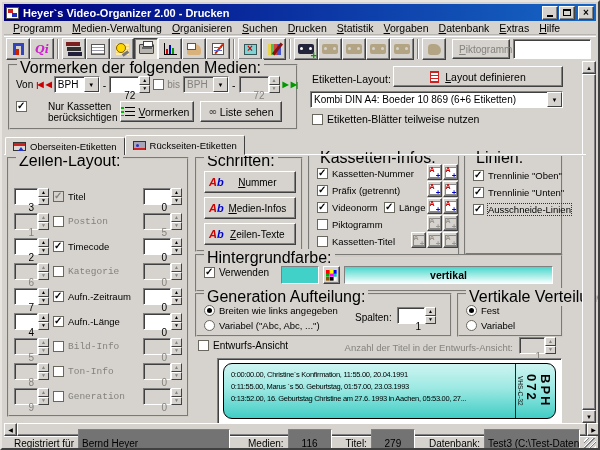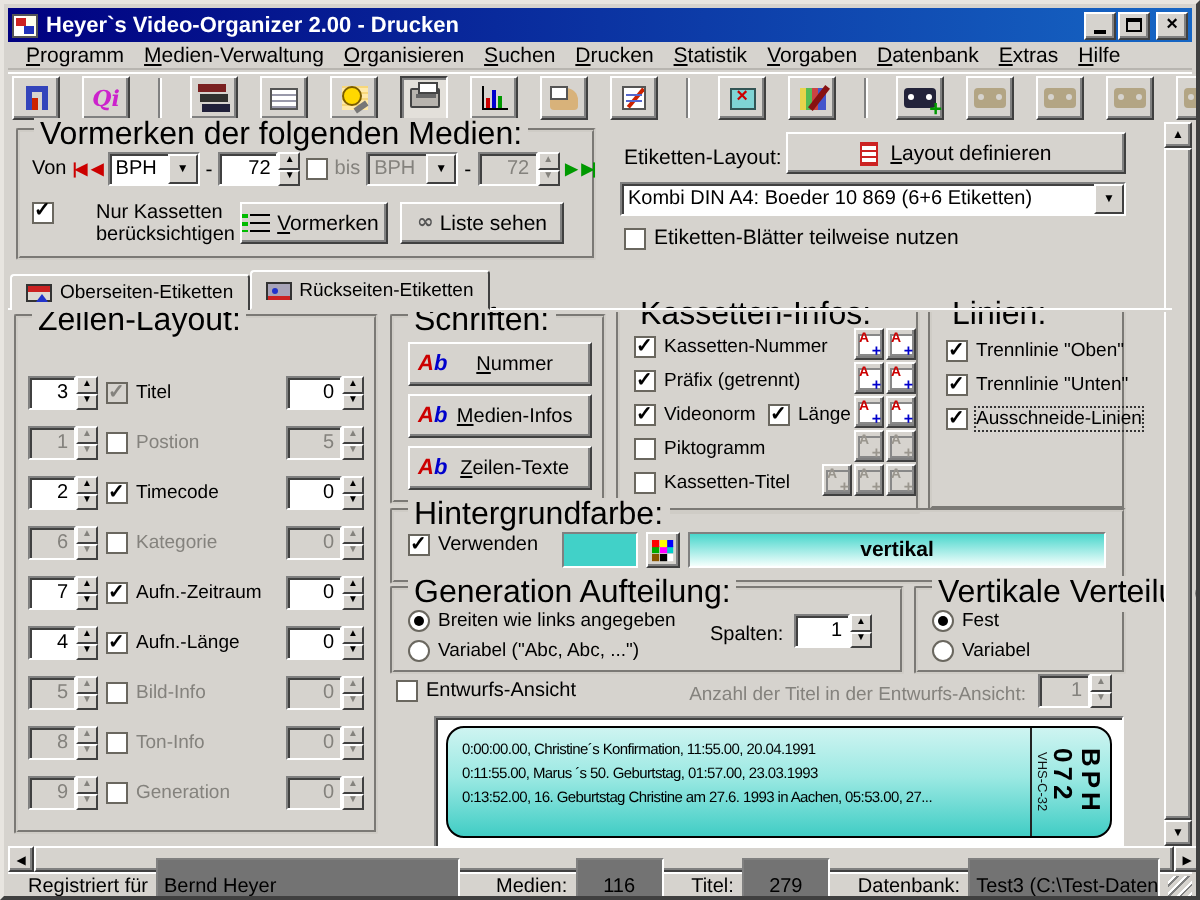--- a/index.html
+++ b/index.html
@@ -20,21 +20,21 @@
   .tbn .g-min{width:6px;height:2px;background:#000;margin-top:7px;}
   .tbn .g-max{width:8px;height:7px;border:1px solid #000;border-top:2px solid #000;}
   .tbn.close{margin-left:3px;}
   
   .menubar{position:absolute;left:2px;top:19px;right:2px;height:14px;display:flex;align-items:center;
     padding-left:4px;border-bottom:1px solid #b8b5b0;}
   .mi{padding:0 5px;white-space:nowrap;display:inline-block;}
   .accel::first-letter{text-decoration:underline;}
   
   .toolbar{position:absolute;left:2px;top:34px;right:2px;height:25px;display:flex;align-items:center;
-    border-top:1px solid #fff;padding-left:2px;gap:11px;}
+    border-top:1px solid #fff;padding-left:2px;gap:0;}
   .tbtn{width:24px;height:22px;flex:0 0 auto;background:#d6d3ce;border:1px solid;border-color:#fff #404040 #404040 #fff;
     box-shadow:inset -1px -1px 0 #808080;display:flex;align-items:center;justify-content:center;position:relative;padding:0;}
   .tbtn.pressed{border-color:#404040 #fff #fff #404040;box-shadow:inset 1px 1px 0 #808080;background:#e3e0da;}
   .tsep{width:2px;height:20px;border-left:1px solid #808080;border-right:1px solid #fff;margin:0 3px;flex:0 0 auto;}
   .ic-exit{width:11px;height:12px;border:3px solid #3344bb;border-bottom:0;position:relative;}
   .ic-exit::after{content:"";position:absolute;left:0px;bottom:0;width:3px;height:6px;background:#cc2200;}
   .ic-qi{font-family:"DejaVu Serif",serif;font-style:italic;font-weight:bold;font-size:11px;color:#cc22cc;}
   .ic-books{width:14px;height:4px;background:#30302e;box-shadow:-1px -5px 0 #7a2020,1px 5px 0 #20203a;margin:2px 0;}
   .ic-card{width:14px;height:11px;border:1px solid #555;background:repeating-linear-gradient(180deg,#fff 0 2px,#99a 2px 3px);}
   .ic-flash{width:13px;height:12px;position:relative;background:repeating-linear-gradient(0deg,#ffe9a8 0 2px,#f7d77a 2px 3px);}
@@ -70,21 +70,21 @@
   .cb{display:inline-block;width:11px;height:11px;background:#fff;border:1px solid #6a675f;position:relative;flex:0 0 auto;vertical-align:middle;}
   .cb::after{content:"✓";position:absolute;left:0px;top:-2px;font-size:10px;font-weight:bold;display:none;}
   .cb.on::after{display:block;}
   .cb.graycheck{background:#d6d3ce;} .cb.graycheck::after{color:#84827d;}
   .rad{display:inline-block;width:11px;height:11px;border-radius:50%;background:#fff;border:1px solid #6a675f;position:relative;flex:0 0 auto;}
   .rad.on::after{content:"";position:absolute;left:2px;top:2px;width:5px;height:5px;border-radius:50%;background:#000;}
   .cblabel{margin-left:4px;vertical-align:middle;}
   .dis-text{color:#84827d;}
   .spin{display:inline-flex;height:17px;flex:0 0 auto;}
   .spin .box{background:#fff;border:1px solid;border-color:#808080 #fff #fff #808080;box-shadow:inset 1px 1px 0 #404040;
-    text-align:right;padding:2px 3px 0 0;font-size:10px;}
+    text-align:right;padding:13px 3px 0 0;font-size:10px;}
   .spin .arr{display:flex;flex-direction:column;width:11px;}
   .spin .arr b{flex:1;background:#d6d3ce;border:1px solid;border-color:#fff #404040 #404040 #fff;
     display:flex;align-items:center;justify-content:center;font-size:5px;line-height:5px;font-weight:normal;}
   .spin.dis .box{background:#d6d3ce;color:#84827d;}
   .spin.dis .arr b{color:#84827d;}
   .select{display:inline-flex;height:17px;background:#fff;border:1px solid;border-color:#808080 #fff #fff #808080;
     box-shadow:inset 1px 1px 0 #404040;flex:0 0 auto;}
   .select .sel-text{flex:1;font-size:10px;padding:2px 2px 0 3px;white-space:nowrap;overflow:hidden;}
   .select .sel-btn{width:15px;background:#d6d3ce;border:1px solid;border-color:#fff #404040 #404040 #fff;
     display:flex;align-items:center;justify-content:center;font-size:6px;}
@@ -129,21 +129,21 @@
   .zhead{position:absolute;left:0;top:8px;right:0;height:14px;font-size:10px;}
   .zhead span{position:absolute;top:0;}
   .h-pos{left:8px;} .h-inh{left:64px;} .h-bre{left:116px;}
   .colsep{position:absolute;top:0;height:13px;width:2px;border-left:1px solid #808080;border-right:1px solid #fff;}
   .cs1{left:57px;} .cs2{left:110px;}
   .zrows{position:absolute;left:0;top:27px;right:0;display:flex;flex-direction:column;gap:4px;padding:0 5px;}
   .zrow{display:flex;align-items:center;height:21px;gap:4px;}
   .zrow .spin .box{width:24px;}
   .zrow .spin.wid .box{width:28px;}
   .zlabel{flex:1;font-size:9.5px;white-space:nowrap;overflow:hidden;}
-  .zrow.dis .zlabel{color:#84827d;}
+  .zrow.dis .zlabel{color:#84827d;font-family:Liberation Mono, monospace;}
   
   .g-schriften{left:193px;top:155px;width:108px;height:95px;}
   .fbtn{position:absolute;left:7px;width:92px;height:22px;display:flex;align-items:center;padding:0 4px;}
   .fbtn .lab{flex:1;text-align:center;font-size:10px;}
   .ab-ic{font-family:"DejaVu Serif",serif;font-style:italic;font-weight:bold;font-size:11px;line-height:11px;flex:0 0 auto;}
   .ab-ic em:first-child{color:#cc0000;font-style:italic;} .ab-ic em:last-child{color:#0000cc;font-style:italic;}
   
   .g-kass{left:306px;top:152px;width:152px;height:103px;}
   .krow{position:absolute;left:7px;display:flex;align-items:center;font-size:9.5px;white-space:nowrap;}
   .mini{position:absolute;width:15px;height:16px;background:#d6d3ce;border:1px solid;border-color:#fff #404040 #404040 #fff;

